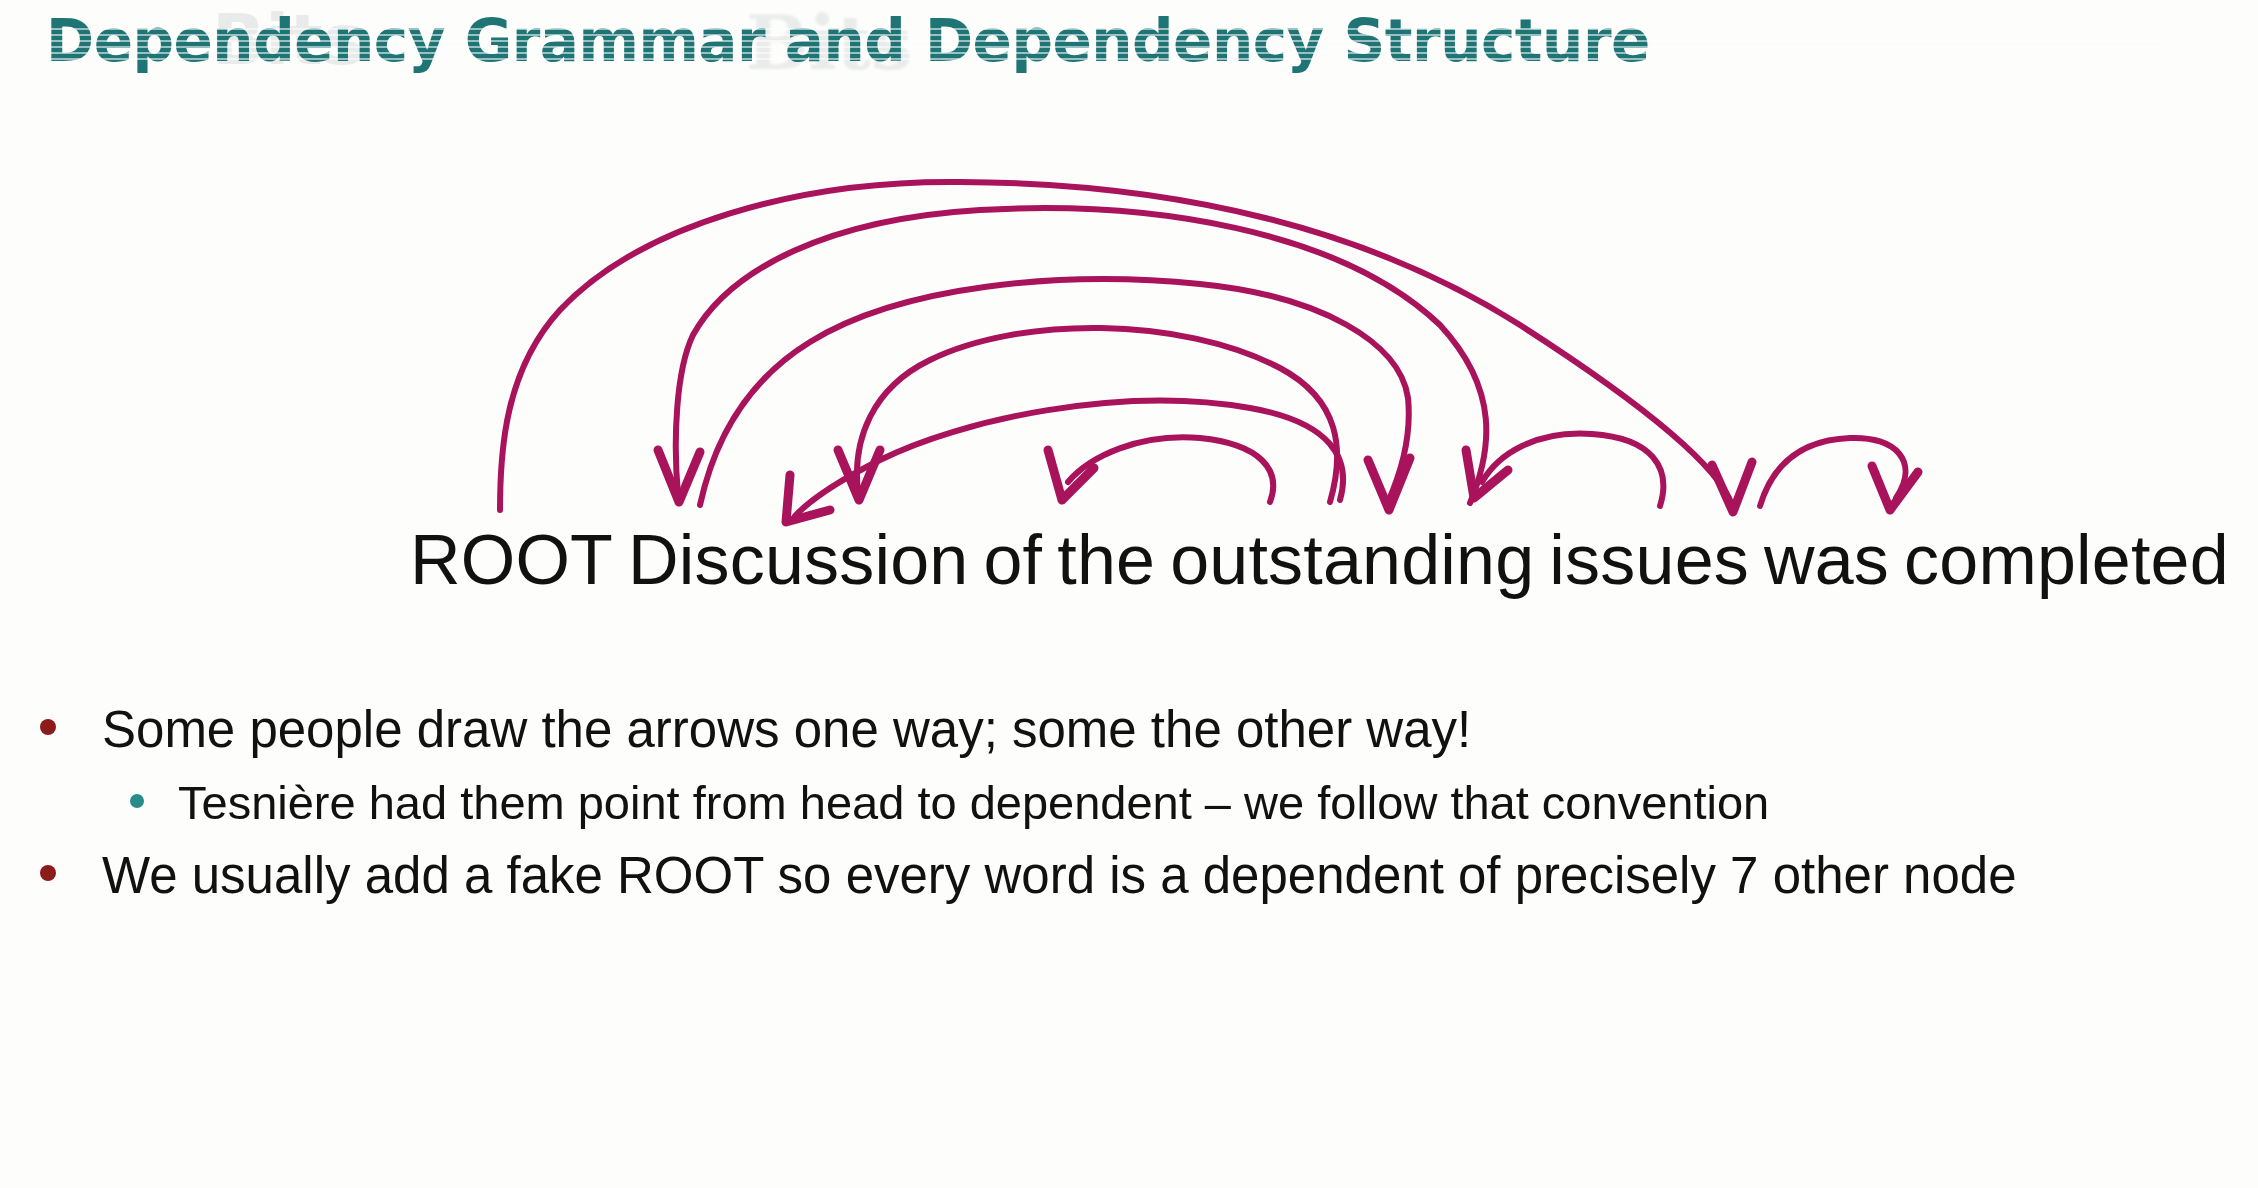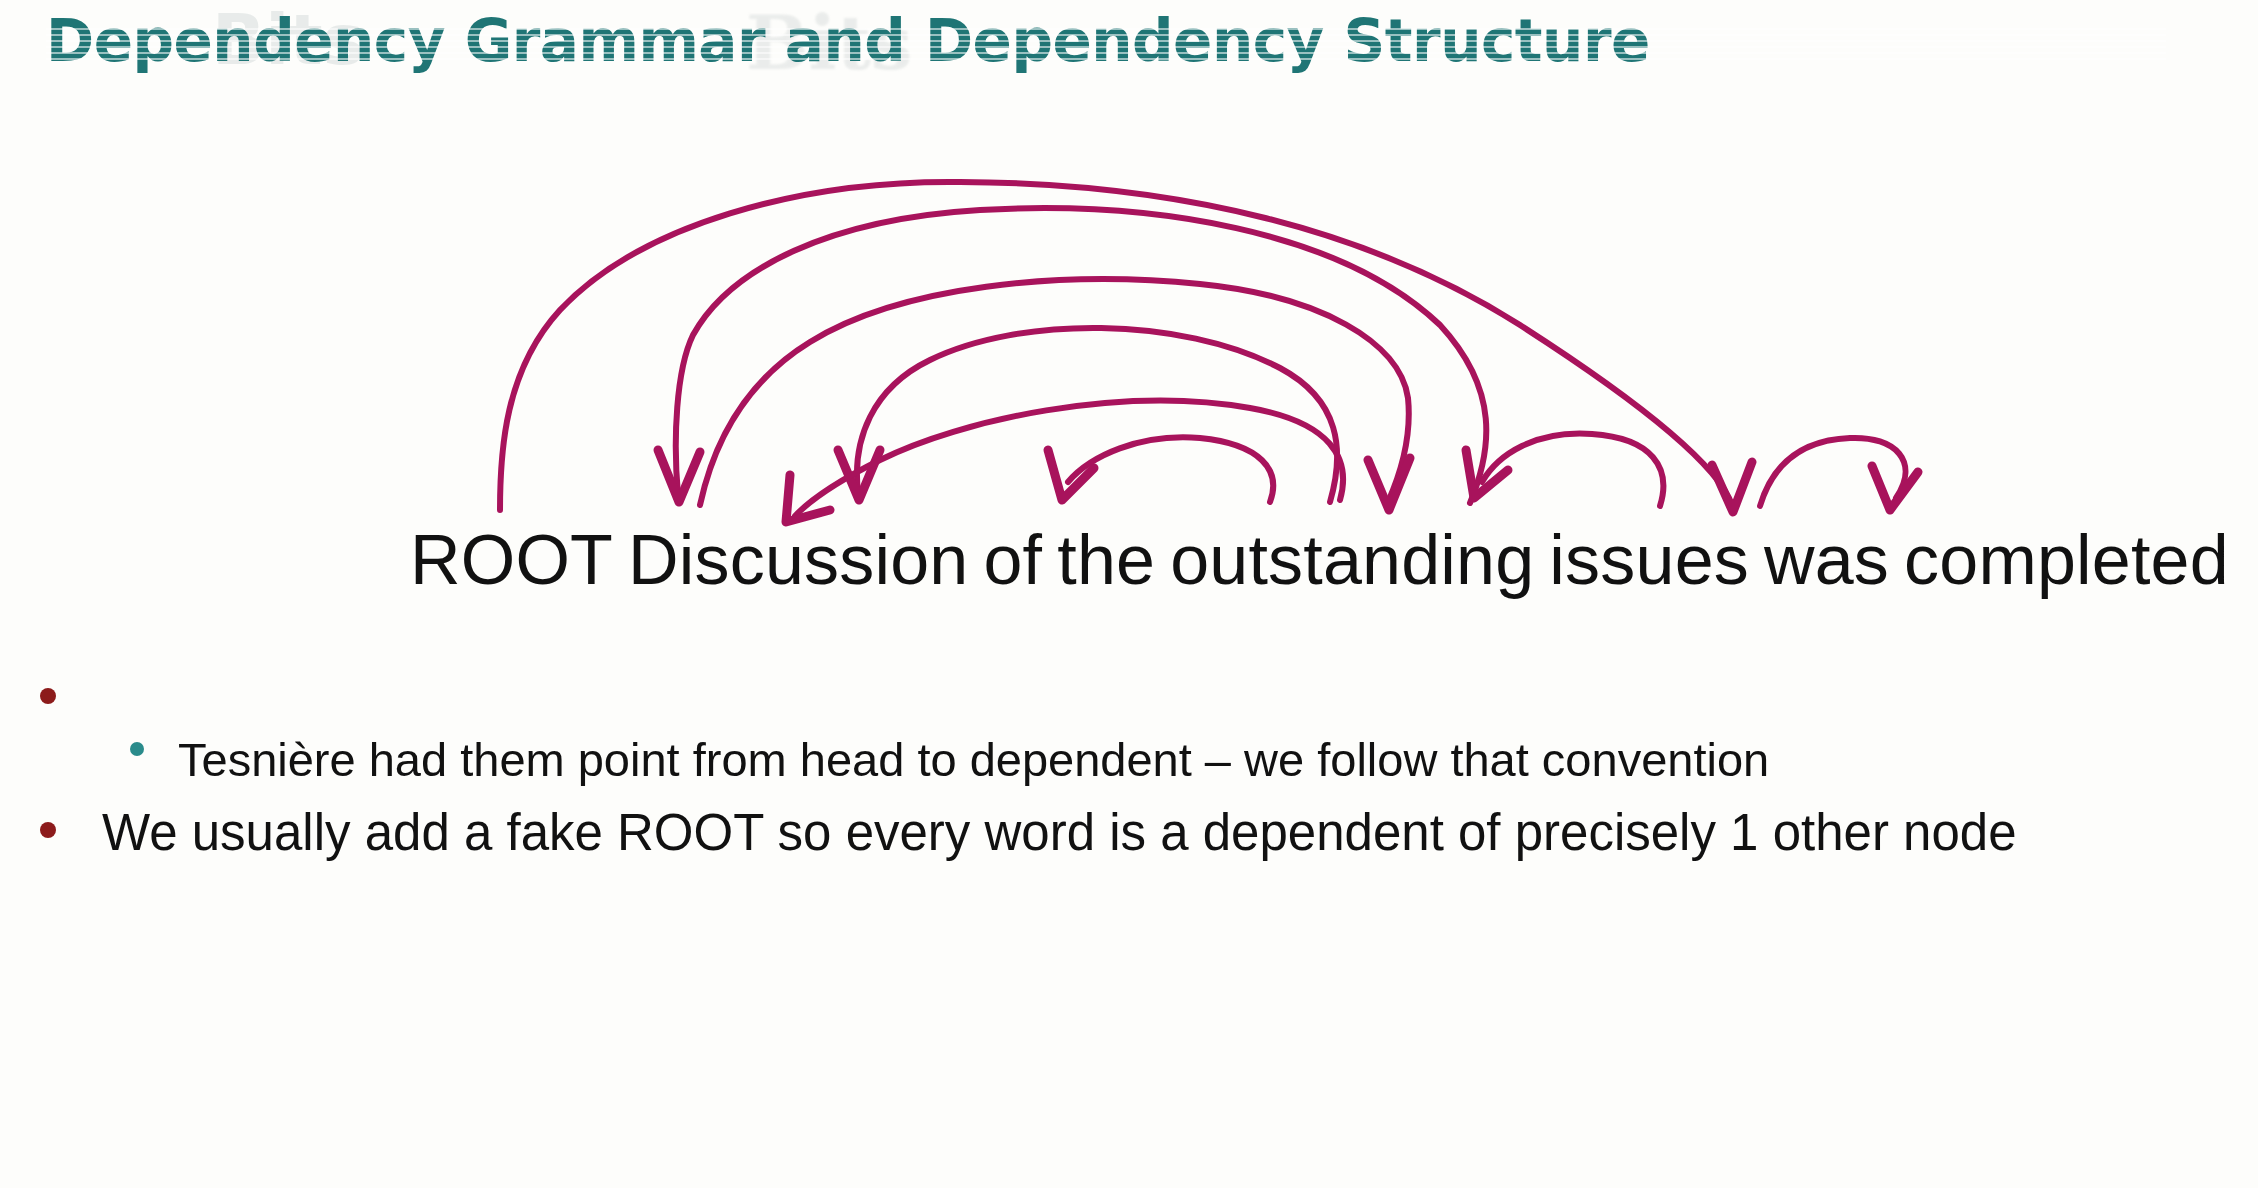--- a/index.html
+++ b/index.html
@@ -133,21 +133,20 @@
   }
   .bullet-row.lvl1 {
     padding-left: 40px;
     font-size: 51px;
     margin-bottom: 16px;
   }
   .bullet-row.lvl2 {
     padding-left: 130px;
     font-size: 47px;
     margin-bottom: 16px;
-    align-items: center;
   }
   .dot1 {
     flex: 0 0 auto;
     width: 16px; height: 16px;
     border-radius: 50%;
     background: #8c1b1b;
     margin-right: 46px;
     position: relative;
     top: -12px;
   }
@@ -278,28 +277,29 @@
 
     <div id="sentence">
       <span class="w">ROOT</span><span class="sp"></span><span class="w">Discussion</span><span class="sp"></span><span class="w">of</span><span class="sp"></span><span class="w">the</span><span class="sp"></span><span class="w">outstanding</span><span class="sp"></span><span class="w">issues</span><span class="sp"></span><span class="w">was</span><span class="sp"></span><span class="w">completed</span><span class="sp-wide"></span><span class="w">.</span>
     </div>
   </div>
 
   <div id="bullets">
 
     <div class="bullet-row lvl1">
       <span class="dot1"></span>
+      <span class="btext">Some people draw the arrows one way; some the other way!</span>
     </div>
 
     <div class="bullet-row lvl2">
       <span class="dot2"></span>
       <span class="btext">Tesnière had them point from head to dependent – we follow that convention</span>
     </div>
 
     <div class="bullet-row lvl1">
       <span class="dot1"></span>
-      <span class="btext">We usually add a fake ROOT so every word is a dependent of precisely 1 other node</span>
+      <span class="btext">We usually add a fake ROOT so every word is a dependent of precisely 7 other node</span>
     </div>
 
   </div>
 
 
 </div>
 
 </body></html>

